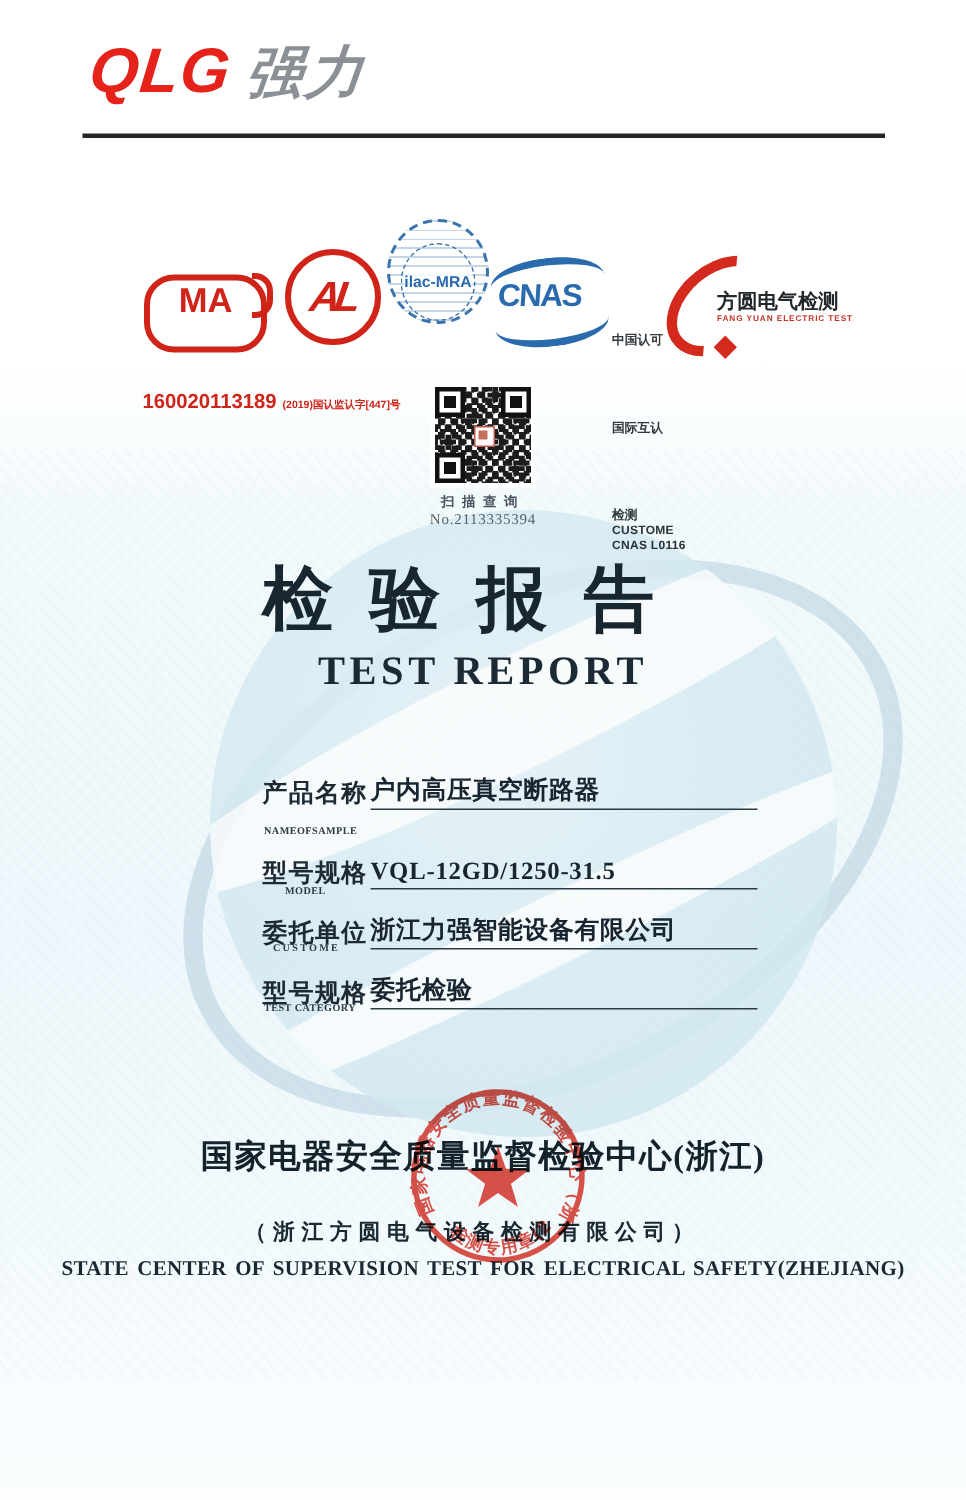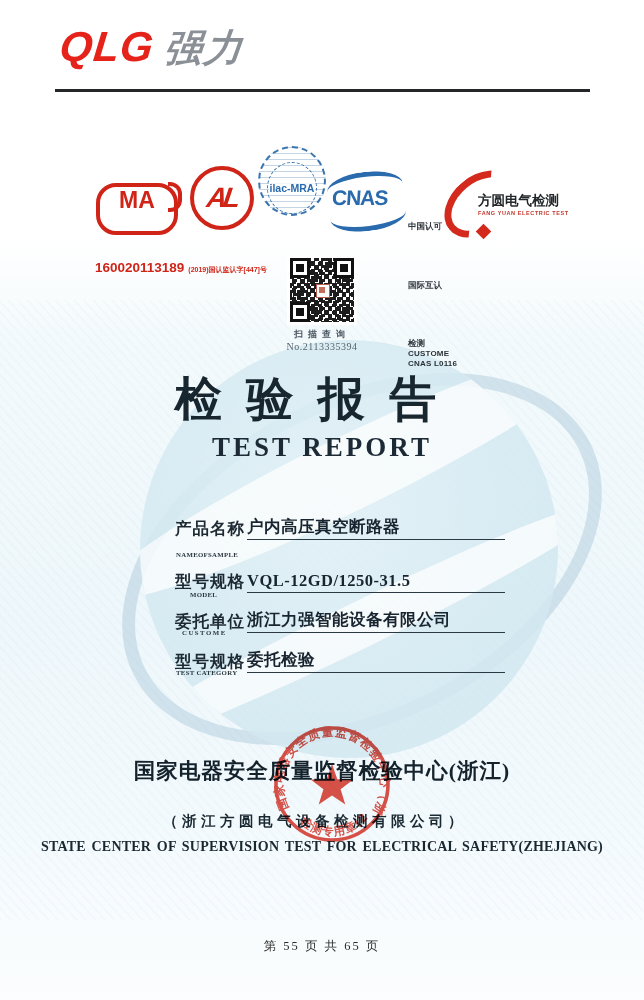--- a/index.html
+++ b/index.html
@@ -214,15 +214,14 @@
     <text font-size="12" font-weight="bold" fill="#dd3a2e" letter-spacing="1" font-family="'DejaVu Sans',sans-serif">
       <textPath href="#stamp-arc" startOffset="2">国家电器安全质量监督检验中心（浙江）</textPath>
     </text>
     <polygon fill="#dd3a2e" points="62,42 67.3,57.2 83.4,57.5 70.6,67.2 75.3,82.6 62,73.4 48.7,82.6 53.4,67.2 40.6,57.5 56.7,57.2"></polygon>
     <path id="stamp-arc2" d="M 26,96 A 46,46 0 0 0 98,96" fill="none"></path>
     <text font-size="11.5" font-weight="bold" fill="#dd3a2e" letter-spacing="1" font-family="'DejaVu Sans',sans-serif">
       <textPath href="#stamp-arc2" startOffset="6">检测专用章(2)</textPath>
     </text>
   </svg>
 
-  <div class="abs footer">第 55 页 共 65 页</div>
 
 </div>
 
 </body></html>

